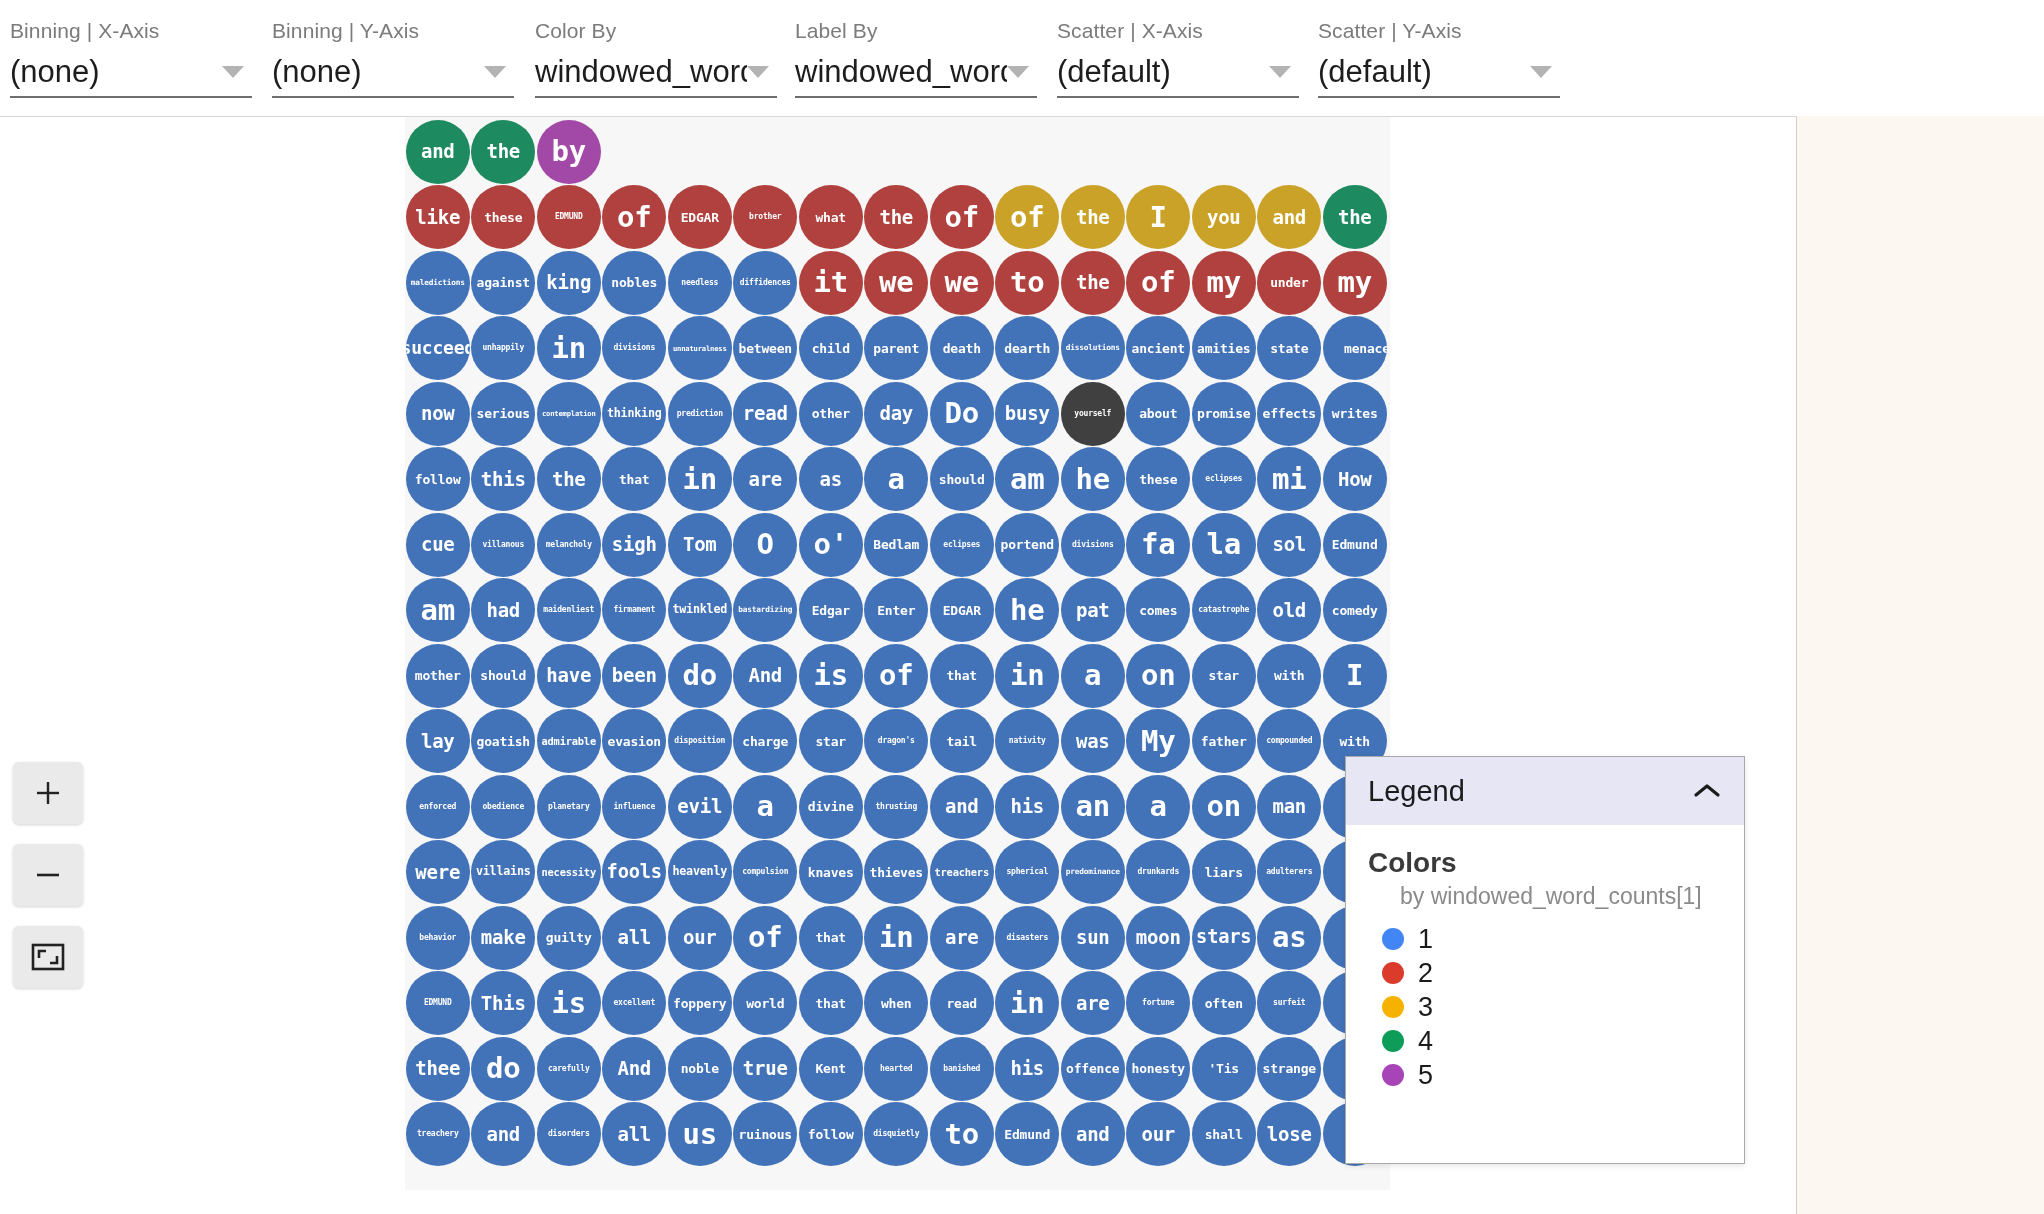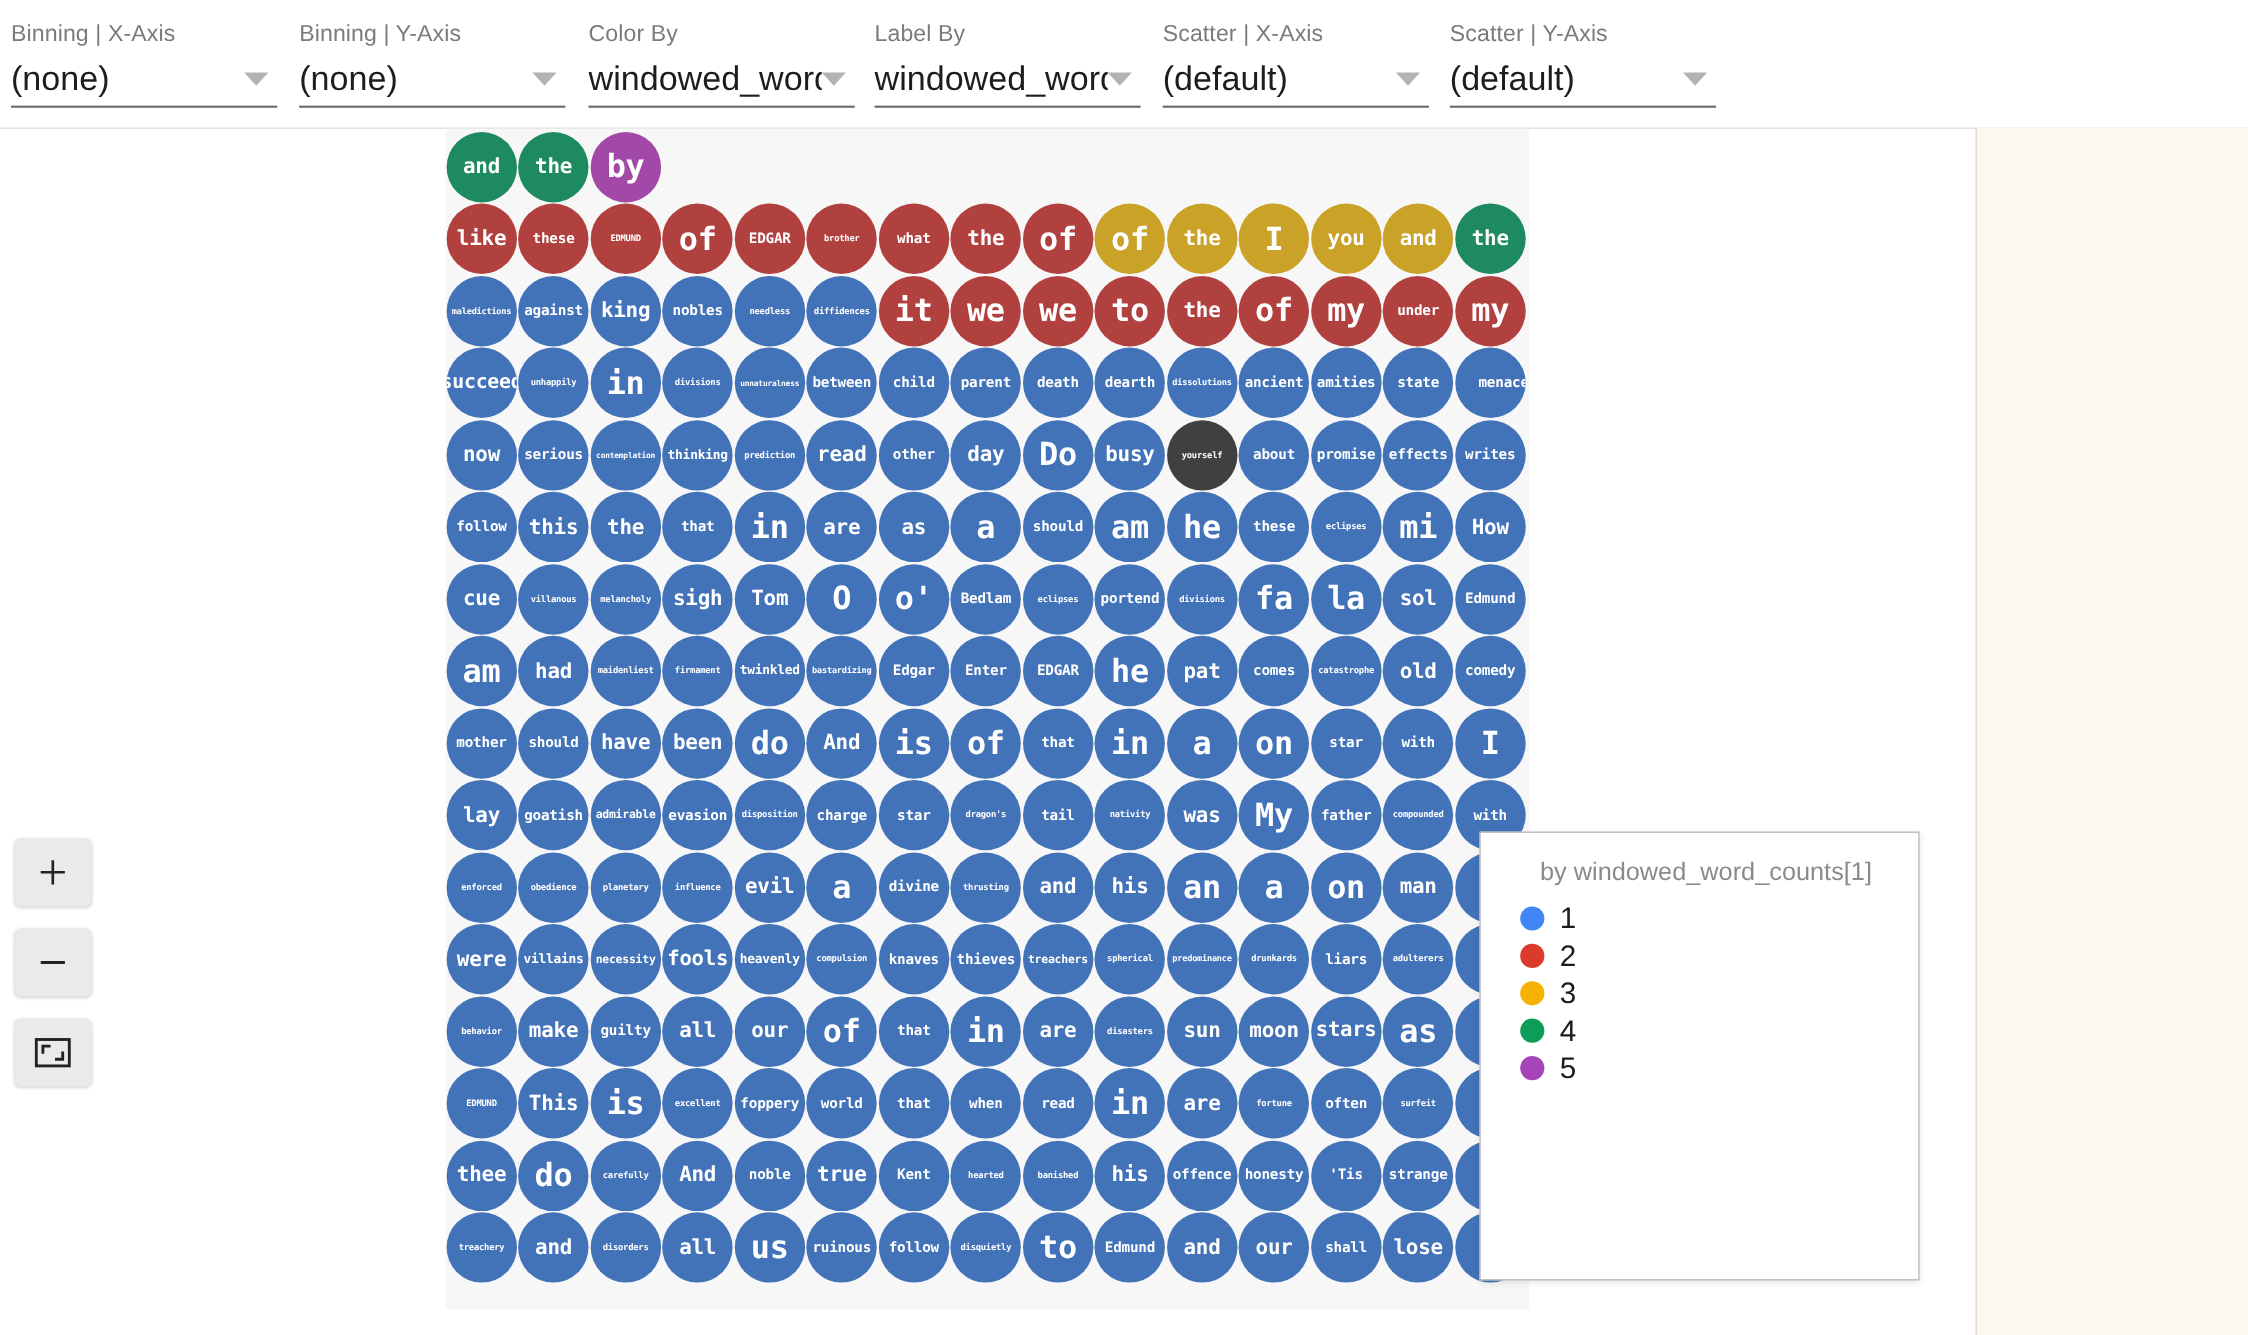--- a/index.html
+++ b/index.html
@@ -1417,21 +1417,28 @@
     <div class="zoom-btn">
       <svg width="34" height="28" viewBox="0 0 34 28">
         <rect x="2" y="2" width="30" height="24" fill="none" stroke="#222" stroke-width="2.6"></rect>
         <path d="M8 15 L8 8 L15 8" fill="none" stroke="#222" stroke-width="2.6"></path>
         <path d="M26 13 L26 20 L19 20" fill="none" stroke="#222" stroke-width="2.6"></path>
       </svg>
     </div>
   </div>
 
   <div class="legend">
+    <div class="legend-header">
+      <span class="legend-title">Legend</span>
+      <svg width="30" height="18" viewBox="0 0 30 18">
+        <path d="M4 13 L15 4 L26 13" fill="none" stroke="#1b1b1b" stroke-width="3.2" stroke-linecap="round" stroke-linejoin="round"></path>
+      </svg>
+    </div>
     <div class="legend-body">
+      <div class="legend-section-title">Colors</div>
       <div class="legend-sub">by windowed_word_counts[1]</div>
       <div id="legend-items">
           <div class="legend-item">
             <span class="legend-swatch" style="background: rgb(66, 133, 244);"></span>
             <span class="legend-item-label">1</span>
           </div>
           <div class="legend-item">
             <span class="legend-swatch" style="background: rgb(219, 59, 43);"></span>
             <span class="legend-item-label">2</span>
           </div>

